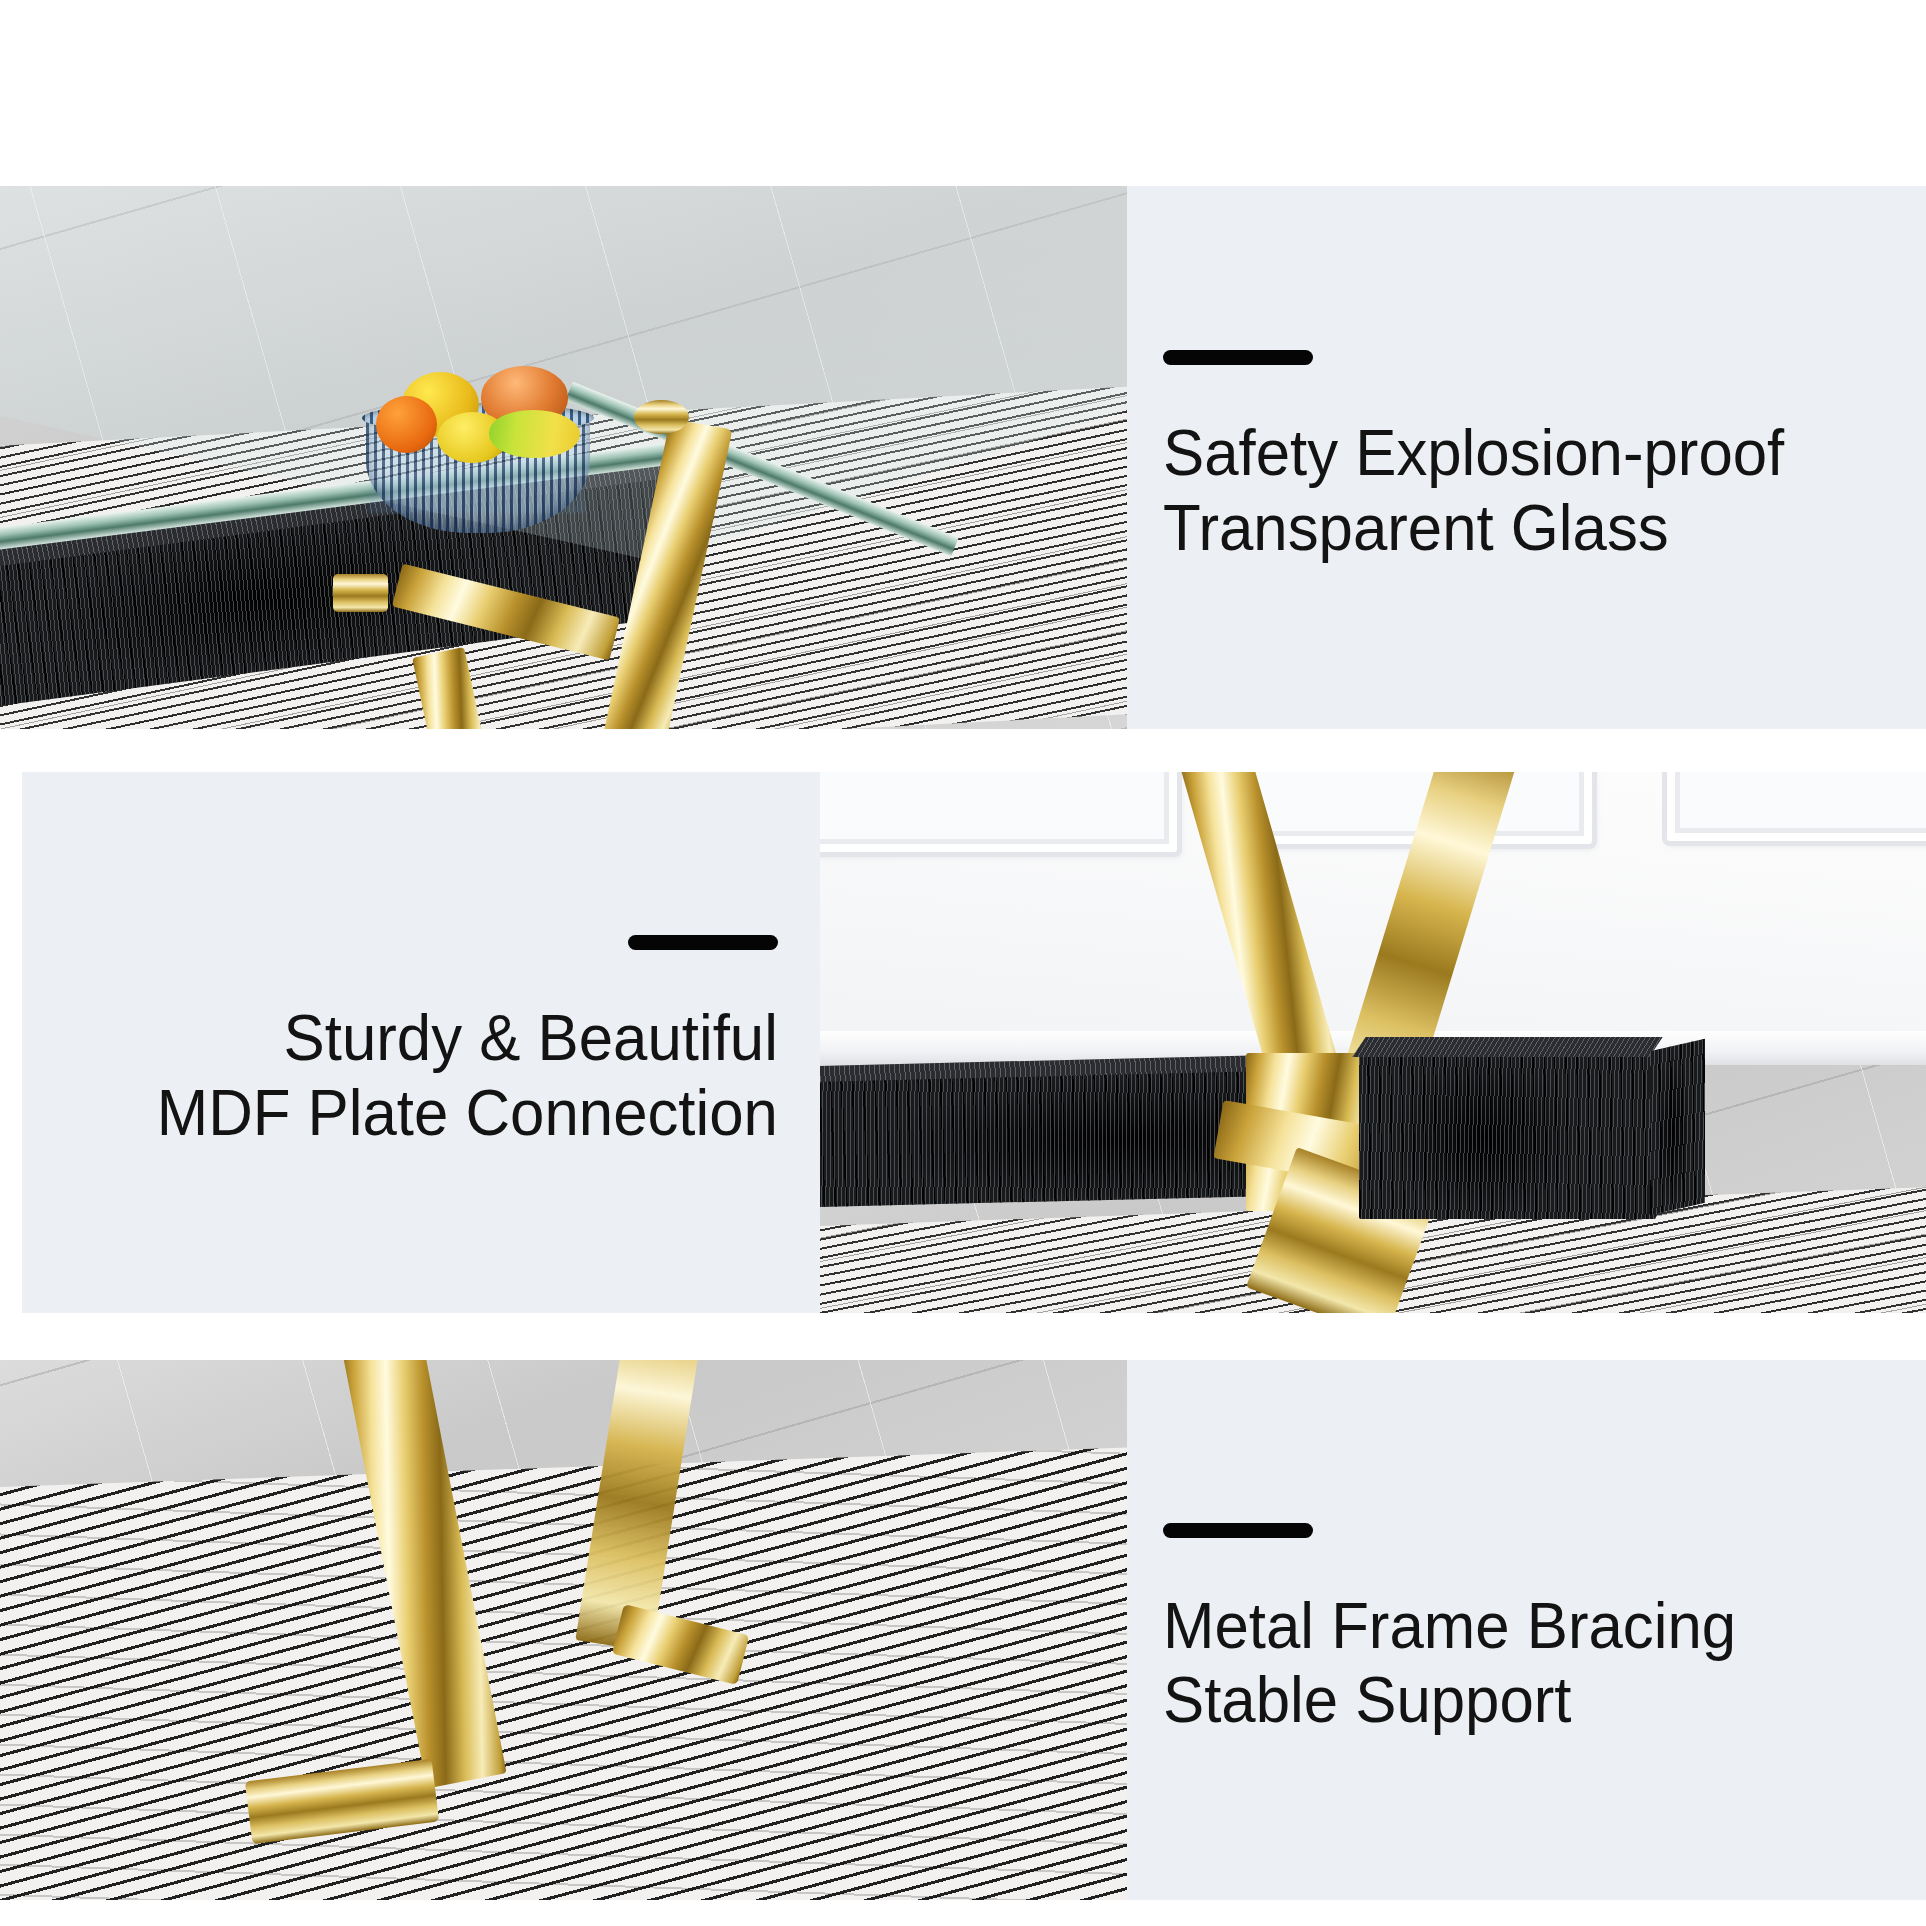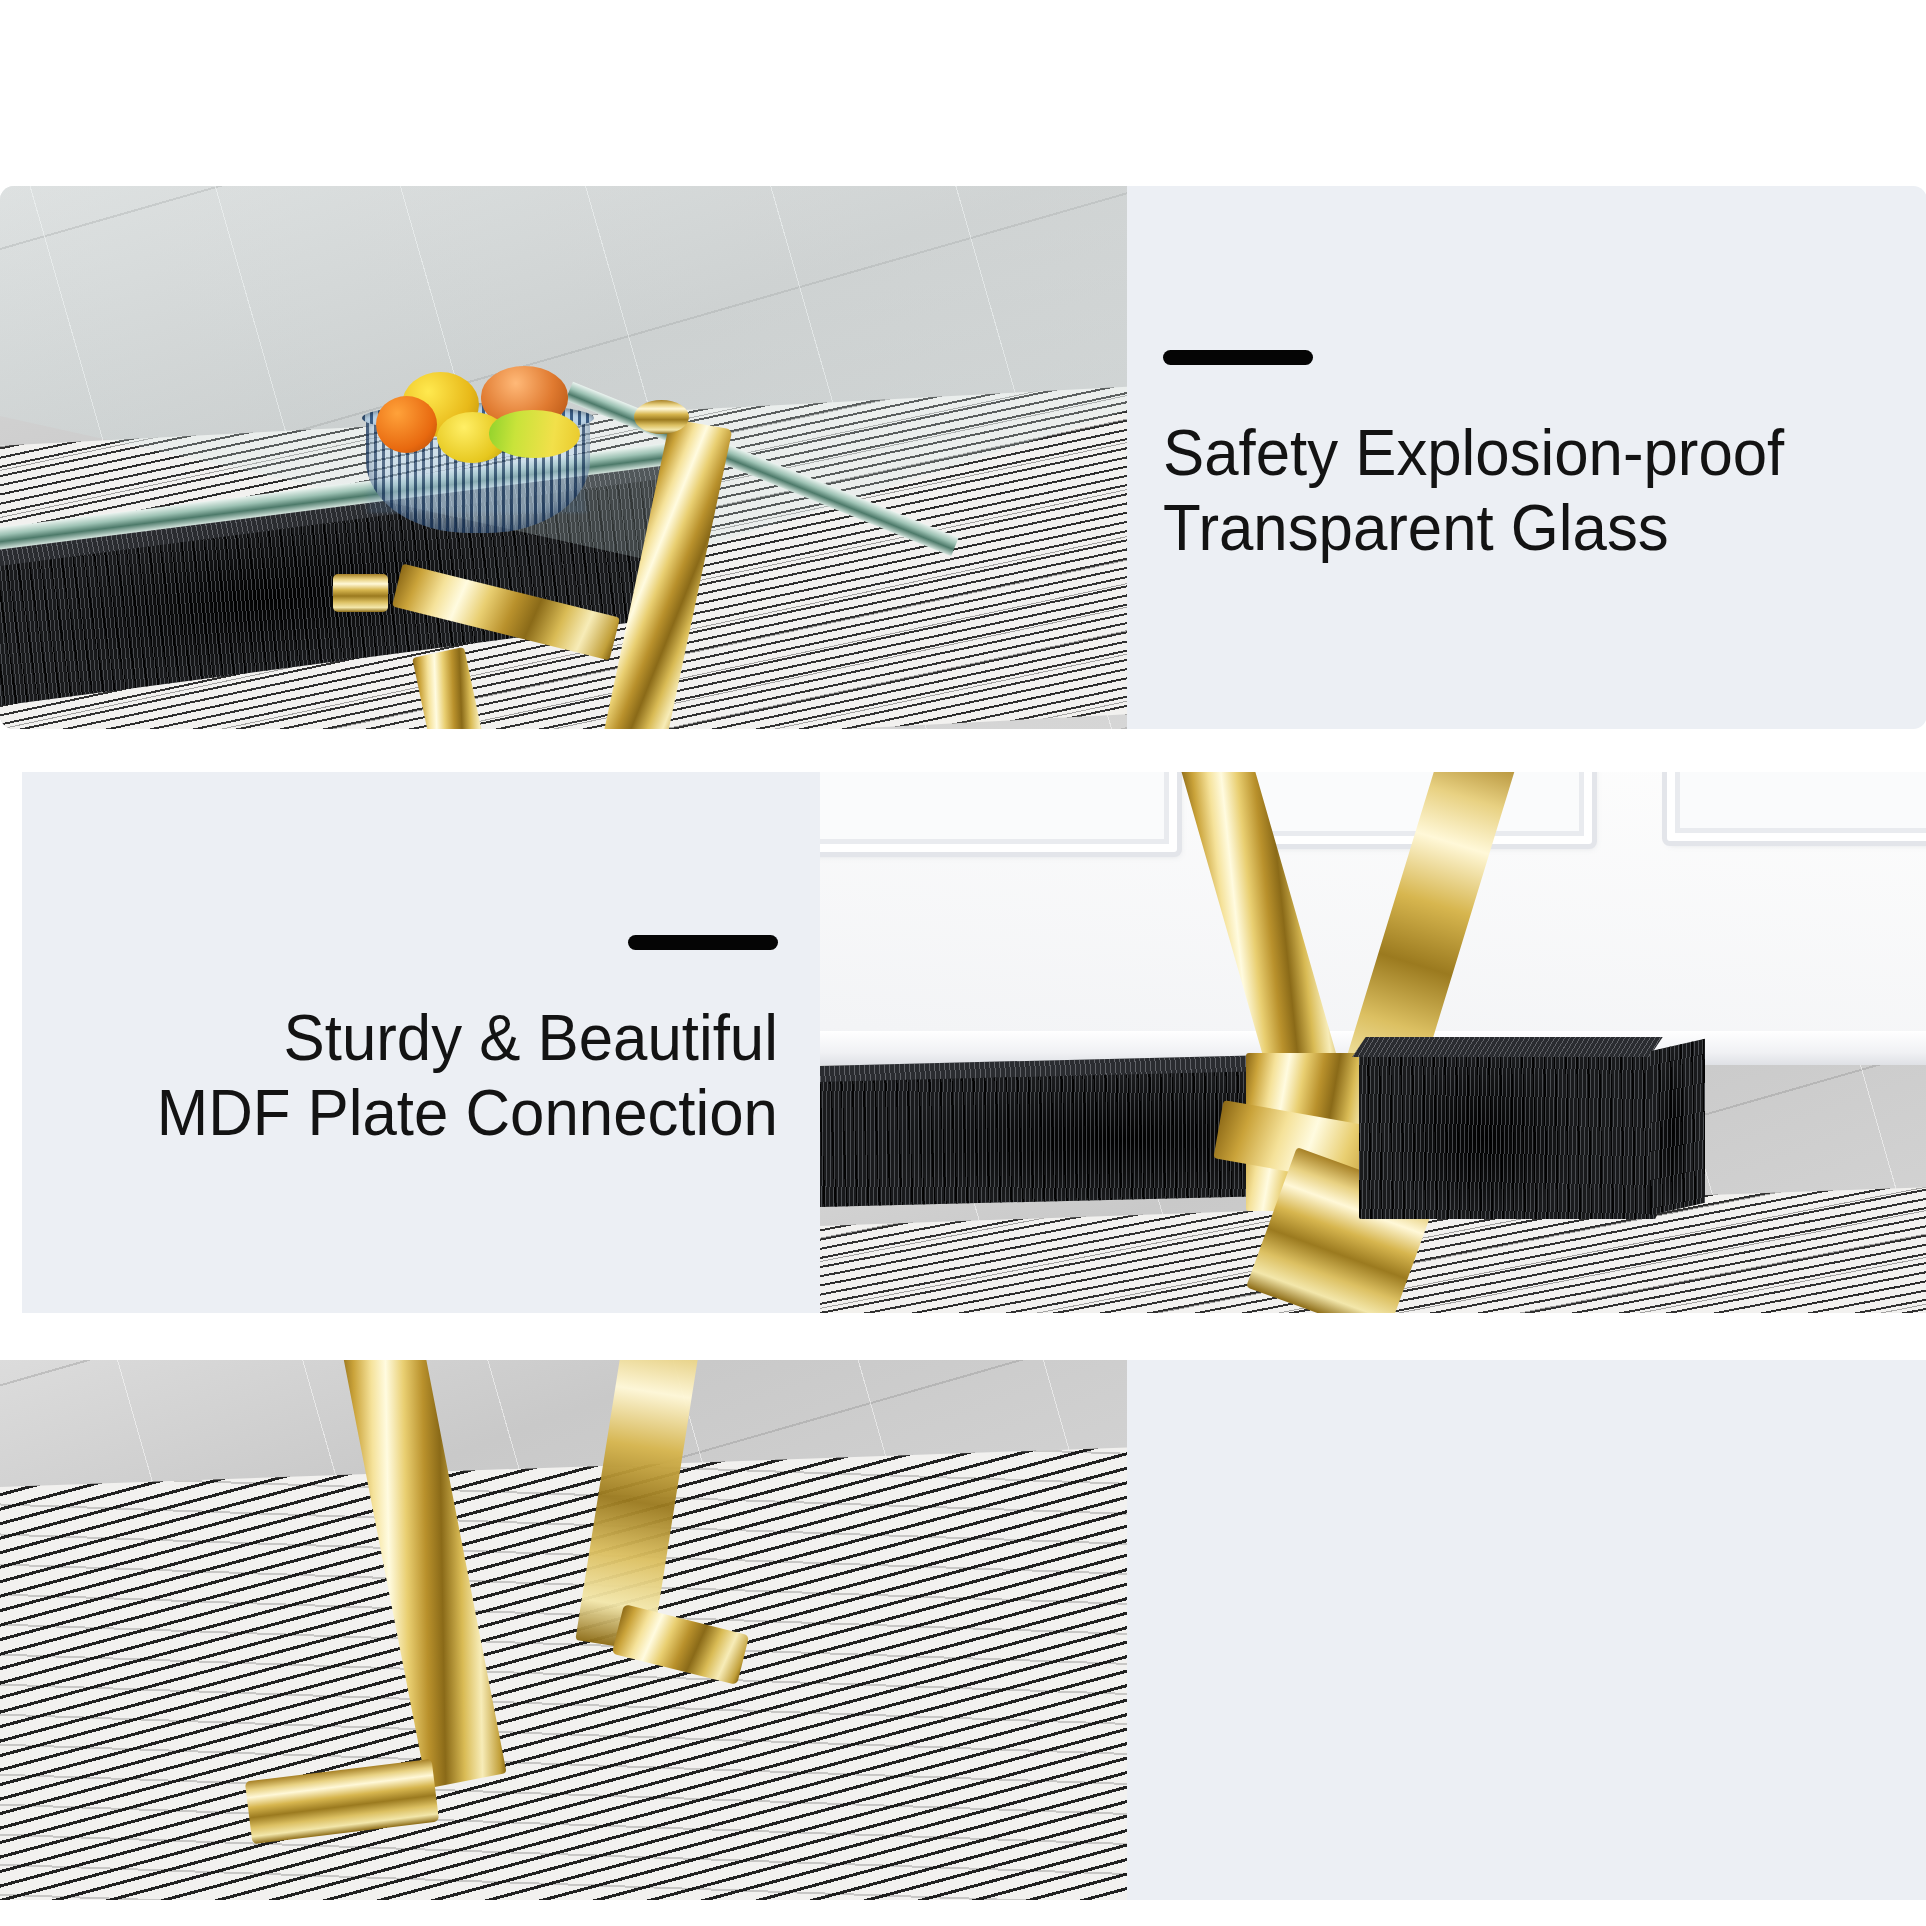--- a/index.html
+++ b/index.html
@@ -21,21 +21,21 @@
   }
   .title-text {
     font-size: 85px; font-weight: 400; letter-spacing: 1px;
     color: #111111; white-space: nowrap;
     font-family: "Liberation Sans", sans-serif;
     transform: scaleX(0.92); transform-origin: center;
   }
 
   
   .panel { position: absolute; overflow: hidden; background: #eceff4; }
-  #panel-1 { left: 0; top: 186px;  width: 1927px; height: 543px; border-radius: 14px; }
+  #panel-1 { left: 0; top: 186px;  width: 1927px; height: 543px; }
   #panel-2 { left: 0; top: 772px;  width: 1927px; height: 541px; margin-left: 22px; }
   #panel-3 { left: 0; top: 1360px; width: 1927px; height: 540px; }
 
   .photo { position: absolute; top: 0; height: 100%; overflow: hidden; }
   .photo-left  { left: 0;    width: 1127px; }
   .photo-right { left: 798px; width: 1129px; }
 
   
   .textblock { position: absolute; top: 0; height: 100%;
                display: flex; flex-direction: column; justify-content: center; }
@@ -249,16 +249,23 @@
       <div class="tilefloor" style="left:0;top:0;width:1127px;height:238px;"></div>
       <div class="rug fan" style="position:absolute;left:-59px;top:107px;width:1267px;height:465px;transform:rotate(-2deg);"></div>
 
       <div class="gold" style="position:absolute;left:382px;top:-40px;width:81px;height:465px;transform:rotate(-11deg);border-radius:4px;"></div>
       <div class="gold-v" style="position:absolute;left:248px;top:410px;width:188px;height:63px;transform:rotate(-7deg);border-radius:5px;"></div>
 
       <div class="gold-v" style="position:absolute;left:602px;top:-59px;width:77px;height:347px;transform:rotate(9deg);border-radius:4px;opacity:0.96;"></div>
       <div class="gold" style="position:absolute;left:616px;top:259px;width:129px;height:51px;transform:rotate(14deg);border-radius:5px;"></div>
     </div>
 
+    <div class="textblock tb-right">
+      <div class="rule"></div>
+      <div class="caption">
+        <span class="line">Metal Frame Bracing</span>
+        <span class="line">Stable Support</span>
+      </div>
+    </div>
   </section>
 
 </div>
 
 
 </body></html>

